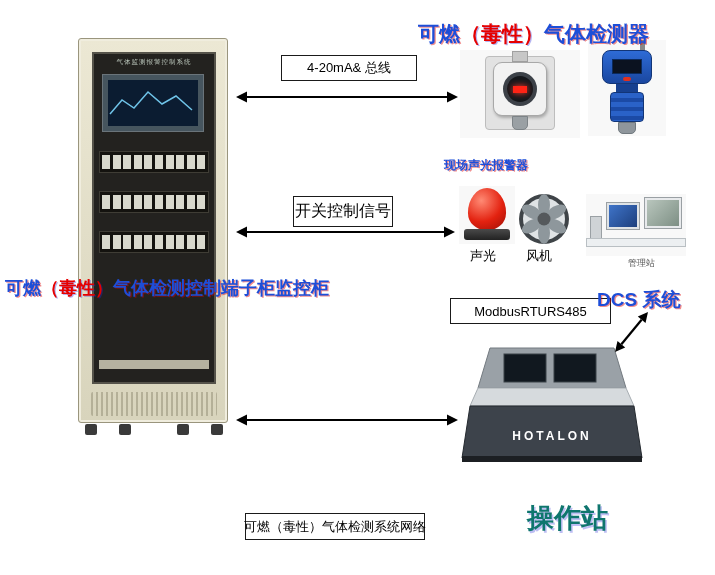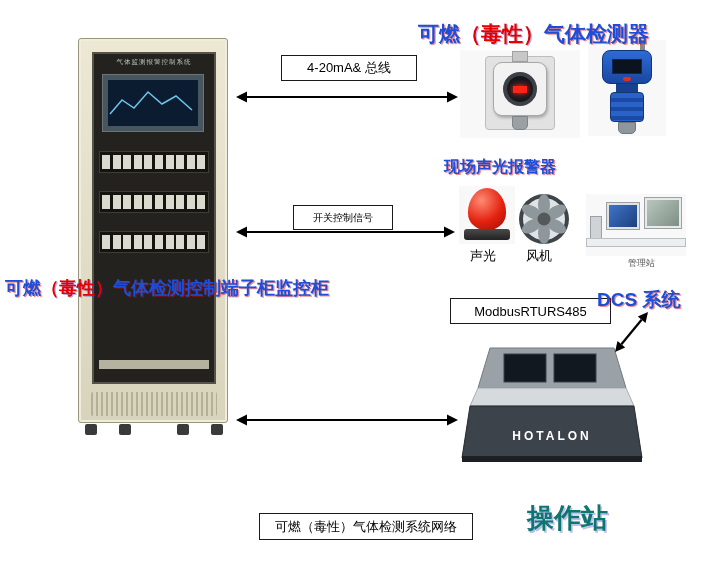--- a/index.html
+++ b/index.html
@@ -136,29 +136,29 @@
       <polygon points="458,420 447,414.5 447,425.5" fill="#000"></polygon>
     </g>
     <g>
       <line x1="641.6" y1="319.7" x2="621.4" y2="344.3" stroke="#000" stroke-width="2.2"></line>
       <polygon points="648,312 637.8,316.5 645.5,322.9" fill="#000"></polygon>
       <polygon points="615,352 617.5,341.1 625.2,347.5" fill="#000"></polygon>
     </g>
   </svg>
 
   <div class="conn-box" style="left:281px;top:55px;width:136px;height:26px">4-20mA&amp; 总线</div>
-  <div class="conn-box" style="left:293px;top:205px;width:100px;height:25px;font-size:10px">开关控制信号</div>
+  <div class="conn-box" style="left:293px;top:196px;width:100px;height:31px;font-size:16px">开关控制信号</div>
   <div class="conn-box" style="left:450px;top:298px;width:161px;height:26px">ModbusRTURS485</div>
-  <div class="conn-box" style="left:259px;top:513px;width:214px;height:27px">可燃（毒性）气体检测系统网络</div>
+  <div class="conn-box" style="left:245px;top:513px;width:180px;height:27px">可燃（毒性）气体检测系统网络</div>
 
   <div class="title" style="left:418px;top:20px;font-size:21px">
     <span class="blue">可燃</span><span class="red">（毒性）</span><span class="blue">气体检测器</span>
   </div>
 
-  <div class="title blue" style="left:444px;top:157px;font-size:16px">现场声光报警器</div>
+  <div class="title blue" style="left:444px;top:157px;font-size:12px">现场声光报警器</div>
 
   <div class="title" style="left:5px;top:276px;font-size:18px">
     <span class="blue">可燃</span><span class="red">（毒性）</span><span class="blue">气体检测控制端子柜监控柜</span>
   </div>
 
   <div class="title blue" style="left:597px;top:287px;font-size:19px">DCS 系统</div>
 
   <div class="title op-red" style="left:527px;top:500px;font-size:27px">操作站</div>
 
   <div class="photo" style="left:460px;top:50px;width:120px;height:88px">

